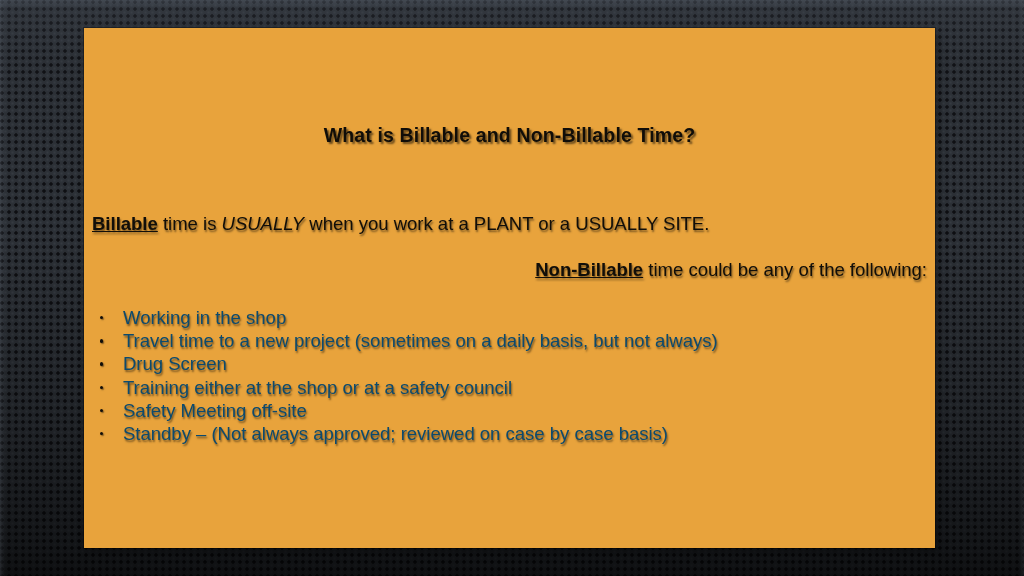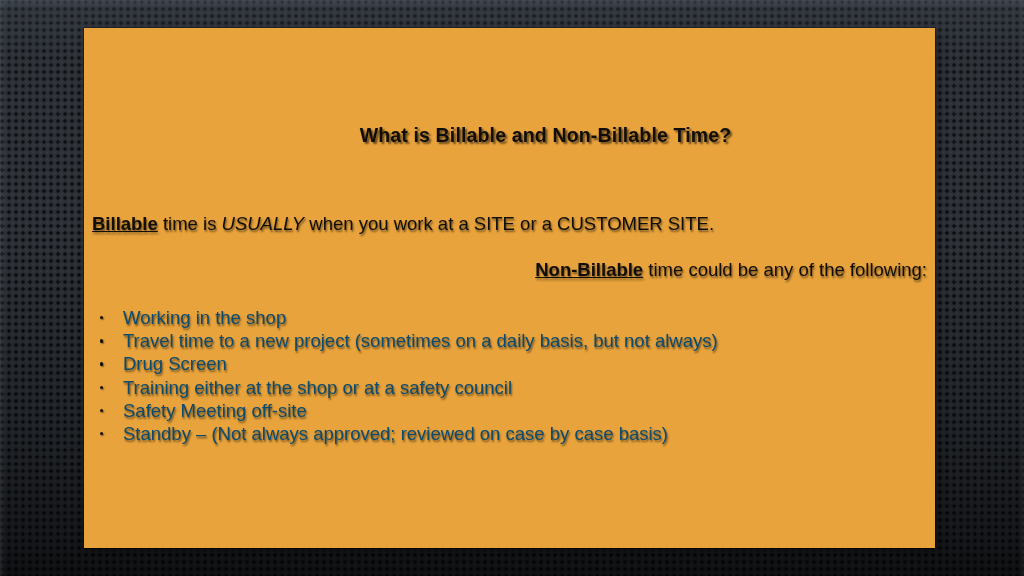--- a/index.html
+++ b/index.html
@@ -66,21 +66,20 @@
   
   #slide-title {
     position:absolute;
     left:0; top:96px;
     width:851px;
     text-align:center;
     font-size:19.5px;
     font-weight:bold;
     letter-spacing:.15px;
     color:#100d08;
-    margin-left:36px;
   }
 
   
   .statement {
     position:absolute;
     left:8px;
     width:835px;
     font-size:18.5px;
     color:#110e09;
     white-space:nowrap;
@@ -127,21 +126,21 @@
 
   <div id="bg-texture"></div>
   <div id="bg-shade"></div>
   <div id="bg-edges"></div>
 
   <div id="slide">
 
     <div id="slide-title" class="sh">What is Billable and Non-Billable Time?</div>
 
     <div class="statement" id="statement-billable">
-      <span class="lead sh2">Billable</span><span class="sh2"> time is </span><span class="emph sh2">USUALLY</span><span class="sh2"> when you work at a SITE or a CUSTOMER SITE.</span>
+      <span class="lead sh2">Billable</span><span class="sh2"> time is </span><span class="emph sh2">USUALLY</span><span class="sh2"> when you work at a PLANT or a USUALLY SITE.</span>
     </div>
 
     <div class="statement" id="statement-nonbillable">
       <span class="lead sh2">Non-Billable</span><span class="sh2"> time could be any of the following:</span>
     </div>
 
     <ul id="bullet-list">
       <li>
         <span class="dot"></span>
         <span class="sh2">Working in the shop</span>

